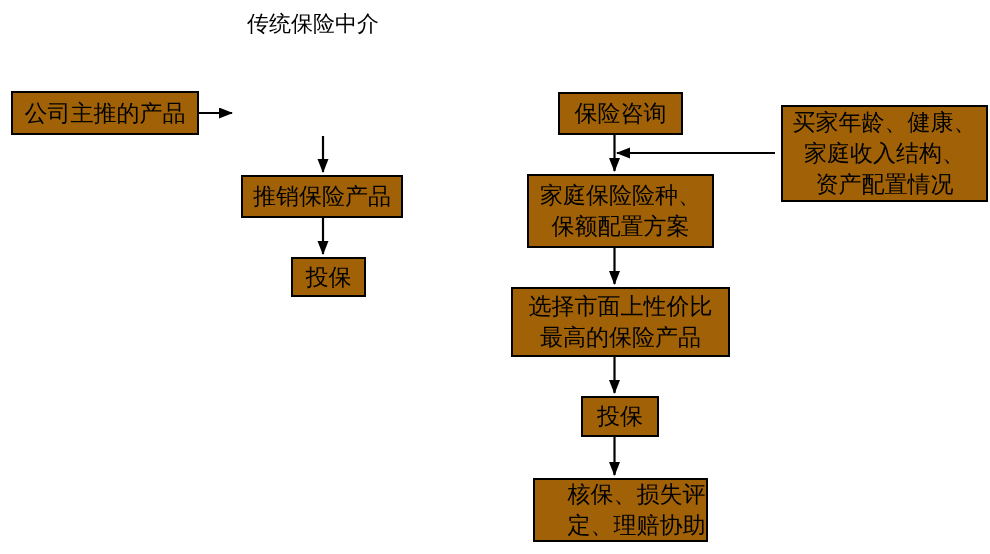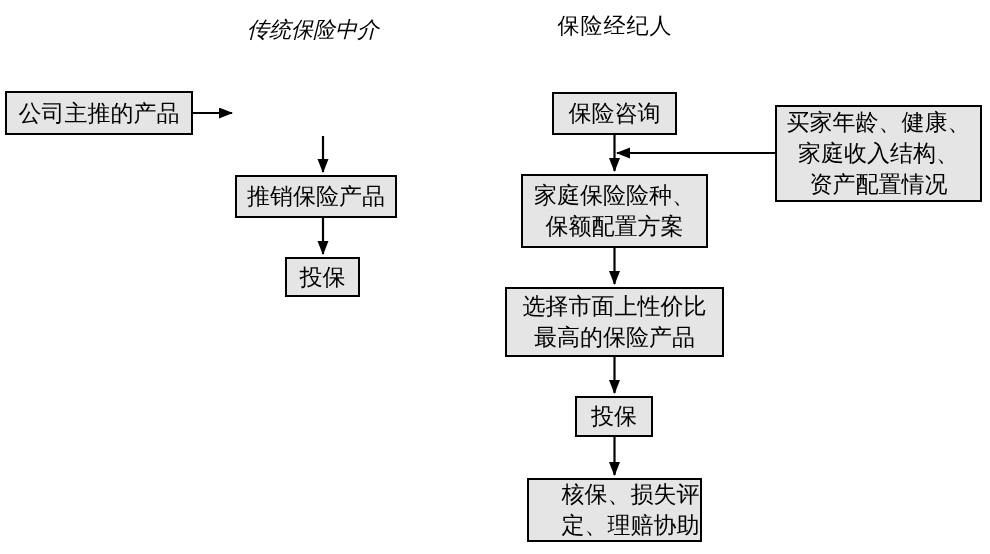--- a/index.html
+++ b/index.html
@@ -21,46 +21,46 @@
     text-align: center;
     font-size: 22px;
     line-height: 24px;
     white-space: nowrap;
     color: #000000;
   }
   .node {
     position: absolute;
     box-sizing: border-box;
     border: 2px solid #000000;
-    background: #e5e5e5;
+    background: #a16207;
     display: flex;
     align-items: center;
     justify-content: center;
     text-align: center;
     font-size: 23px;
     line-height: 31px;
     white-space: pre-line;
     color: #000000;
+    margin-left: 6px;
   }
   #connectors {
     position: absolute;
     left: 0;
     top: 0;
     width: 990px;
     height: 554px;
     pointer-events: none;
   }
 </style>
 </head>
 <body>
 
 <div id="canvas">
 
-  <div class="col-title" style="left:246px; top:18px; width:134px;font-style:italic;">传统保险中介</div>
-  <div class="col-title" style="left:549px; top:14px; width:132px; letter-spacing:1px;">保险经纪人</div>
+  <div class="col-title" style="left:246px; top:12px; width:134px;">传统保险中介</div>
 
   <svg id="connectors" viewBox="0 0 990 554" xmlns="http://www.w3.org/2000/svg">
     <defs>
       <marker id="arrow" markerUnits="userSpaceOnUse" markerWidth="15" markerHeight="12" refX="13" refY="5.5" orient="auto">
         <path d="M0,0 L14,5.5 L0,11 Z" fill="#000000"></path>
       </marker>
     </defs>
     <line x1="193" y1="113" x2="232" y2="113" stroke="#000000" stroke-width="2.2" marker-end="url(#arrow)"></line>
     <line x1="323" y1="136" x2="323" y2="172" stroke="#000000" stroke-width="2.2" marker-end="url(#arrow)"></line>
     <line x1="323" y1="218" x2="323" y2="254" stroke="#000000" stroke-width="2.2" marker-end="url(#arrow)"></line>

